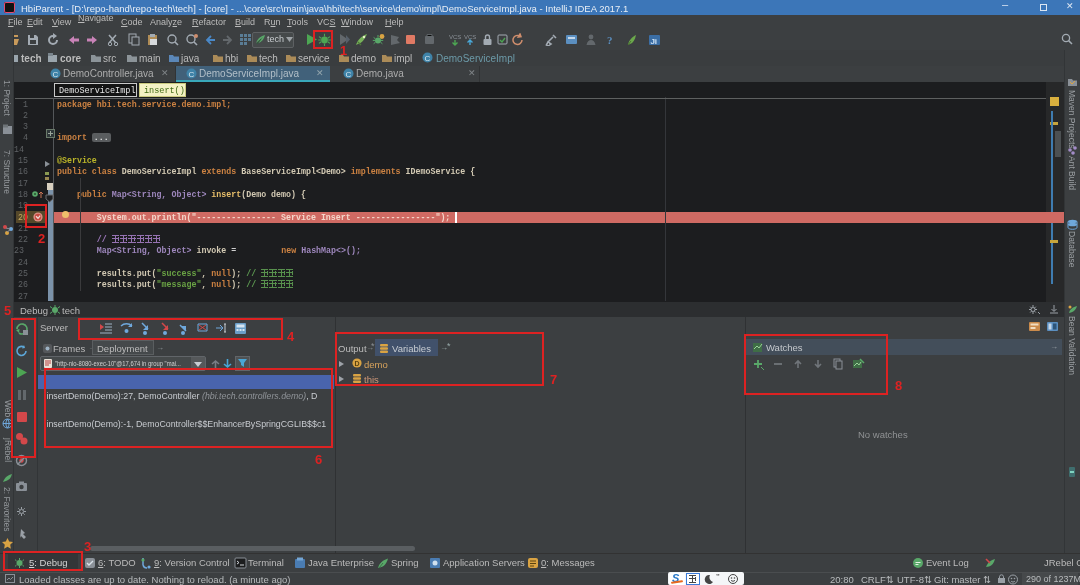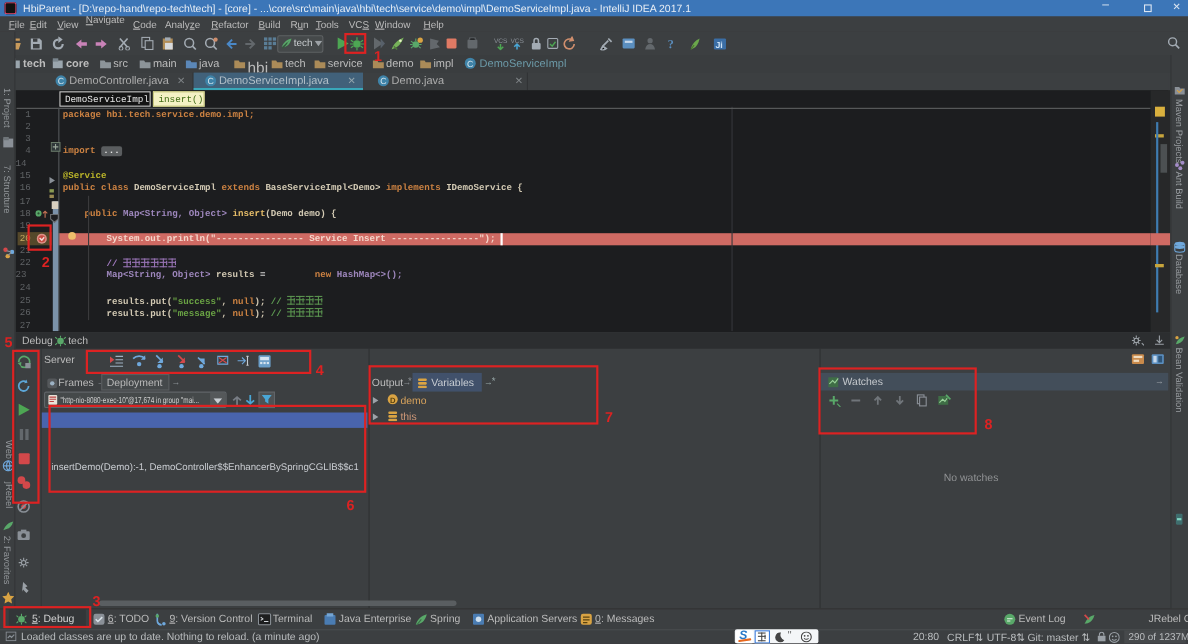--- a/index.html
+++ b/index.html
@@ -204,21 +204,21 @@
       <path d="M1 3h4l1 1.5h5V10H1z" fill="#8c9499"></path>
     </svg>
 <div class="a" style="left:139px;top:52.5px;font-size:10px;color:#bcbcbc;white-space:nowrap;">main</div>
 <svg class="a" style="left:168px;top:52px" width="11" height="11" viewBox="0 0 11 11">
       <path d="M1 3h4l1 1.5h5V10H1z" fill="#5b87b8"></path>
     </svg>
 <div class="a" style="left:181px;top:52.5px;font-size:10px;color:#bcbcbc;white-space:nowrap;">java</div>
 <svg class="a" style="left:212px;top:52px" width="11" height="11" viewBox="0 0 11 11">
       <path d="M1 3h4l1 1.5h5V10H1z" fill="#ab8b58"></path>
     </svg>
-<div class="a" style="left:225px;top:52.5px;font-size:14px;color:#bcbcbc;white-space:nowrap;">hbi</div>
+<div class="a" style="left:225px;top:52.5px;font-size:10px;color:#bcbcbc;white-space:nowrap;">hbi</div>
 <svg class="a" style="left:246px;top:52px" width="11" height="11" viewBox="0 0 11 11">
       <path d="M1 3h4l1 1.5h5V10H1z" fill="#ab8b58"></path>
     </svg>
 <div class="a" style="left:259px;top:52.5px;font-size:10px;color:#bcbcbc;white-space:nowrap;">tech</div>
 <svg class="a" style="left:285px;top:52px" width="11" height="11" viewBox="0 0 11 11">
       <path d="M1 3h4l1 1.5h5V10H1z" fill="#ab8b58"></path>
     </svg>
 <div class="a" style="left:298px;top:52.5px;font-size:10px;color:#bcbcbc;white-space:nowrap;">service</div>
 <svg class="a" style="left:338px;top:52px" width="11" height="11" viewBox="0 0 11 11">
       <path d="M1 3h4l1 1.5h5V10H1z" fill="#ab8b58"></path>
@@ -281,21 +281,21 @@
 <div class="a mono" style="left:14px;top:280.3px;width:14px;text-align:right;font-size:8.3px;color:#606366;line-height:10px;z-index:3">26</div>
 <div class="a mono" style="left:14px;top:291.6px;width:14px;text-align:right;font-size:8.3px;color:#606366;line-height:10px;z-index:3">27</div>
 <div class="a" style="left:16px;top:211.4px;width:31px;height:11.8px;background:#55482a"></div>
 <div class="a mono" style="left:57px;top:99.5px;font-size:8.3px;font-weight:600;white-space:pre;letter-spacing:0;line-height:10px;"><span style="color:#cc8242;">package hbi.tech.service.demo.impl;</span></div>
 <div class="a mono" style="left:57px;top:133.4px;font-size:8.3px;font-weight:600;white-space:pre;letter-spacing:0;line-height:10px;"><span style="color:#cc8242;">import</span><span style="color:;"> </span><span style="background:#5a5d5f;color:#e8e8e8;border-radius:2px;padding:0 2px;">...</span></div>
 <div class="a mono" style="left:57px;top:156.0px;font-size:8.3px;font-weight:600;white-space:pre;letter-spacing:0;line-height:10px;"><span style="color:#bbb529;">@Service</span></div>
 <div class="a mono" style="left:57px;top:167.3px;font-size:8.3px;font-weight:600;white-space:pre;letter-spacing:0;line-height:10px;"><span style="color:#cc8242;">public class </span><span style="color:#d2c9b3;">DemoServiceImpl </span><span style="color:#cc8242;">extends </span><span style="color:#d2c9b3;">BaseServiceImpl&lt;Demo&gt; </span><span style="color:#cc8242;">implements </span><span style="color:#d2c9b3;">IDemoService {</span></div>
 <div class="a mono" style="left:76.92px;top:189.9px;font-size:8.3px;font-weight:600;white-space:pre;letter-spacing:0;line-height:10px;"><span style="color:#cc8242;">public </span><span style="color:#9e87bd;">Map&lt;String, Object&gt; </span><span style="color:#e8bf6a;">insert</span><span style="color:#d2c9b3;">(Demo </span><span style="color:#d2c9b3;font-weight:700">demo</span><span style="color:#d2c9b3;">) {</span></div>
 <div class="a mono" style="left:96.84px;top:212.5px;font-size:8.3px;font-weight:600;white-space:pre;letter-spacing:0;line-height:10px;"><span style="color:#f4d7cb;">System.out.println("---------------- Service Insert ----------------");</span></div>
 <div class="a mono" style="left:96.84px;top:235.10000000000002px;font-size:8.3px;font-weight:600;white-space:pre;letter-spacing:0;line-height:10px;"><span style="color:#a47cc4;">// </span><span class="cj" style="color:#a47cc4"></span><span class="cj" style="color:#a47cc4"></span><span class="cj" style="color:#a47cc4"></span><span class="cj" style="color:#a47cc4"></span><span class="cj" style="color:#a47cc4"></span><span class="cj" style="color:#a47cc4"></span></div>
-<div class="a mono" style="left:96.84px;top:246.4px;font-size:8.3px;font-weight:600;white-space:pre;letter-spacing:0;line-height:10px;"><span style="color:#9e87bd;">Map&lt;String, Object&gt; </span><span style="color:#d2c9b3;font-weight:700">results </span><span style="color:#cfcfcf;">= </span><span style="color:#cc8242;padding-left:40px;">new </span><span style="color:#9e87bd;">HashMap&lt;&gt;();</span></div>
+<div class="a mono" style="left:96.84px;top:246.4px;font-size:8.3px;font-weight:600;white-space:pre;letter-spacing:0;line-height:10px;"><span style="color:#9e87bd;">Map&lt;String, Object&gt; </span><span style="color:#d2c9b3;font-weight:700">invoke </span><span style="color:#cfcfcf;">= </span><span style="color:#cc8242;padding-left:40px;">new </span><span style="color:#9e87bd;">HashMap&lt;&gt;();</span></div>
 <div class="a mono" style="left:96.84px;top:269.0px;font-size:8.3px;font-weight:600;white-space:pre;letter-spacing:0;line-height:10px;"><span style="color:#d2c9b3;">results.put(</span><span style="color:#6aa344;">"success"</span><span style="color:#d2c9b3;">, </span><span style="color:#cc8242;">null</span><span style="color:#d2c9b3;">); </span><span style="color:#5f9e53;">// </span><span class="cj" style="color:#5f9e53"></span><span class="cj" style="color:#5f9e53"></span><span class="cj" style="color:#5f9e53"></span><span class="cj" style="color:#5f9e53"></span></div>
 <div class="a mono" style="left:96.84px;top:280.3px;font-size:8.3px;font-weight:600;white-space:pre;letter-spacing:0;line-height:10px;"><span style="color:#d2c9b3;">results.put(</span><span style="color:#6aa344;">"message"</span><span style="color:#d2c9b3;">, </span><span style="color:#cc8242;">null</span><span style="color:#d2c9b3;">); </span><span style="color:#5f9e53;">// </span><span class="cj" style="color:#5f9e53"></span><span class="cj" style="color:#5f9e53"></span><span class="cj" style="color:#5f9e53"></span><span class="cj" style="color:#5f9e53"></span></div>
 <div class="a" style="left:455px;top:212.0px;width:1.5px;height:10.5px;background:#ffffff;z-index:5"></div>
 <svg class="a" style="left:46px;top:129px" width="10" height="10" viewBox="0 0 10 10">
       <rect x="0.5" y="0.5" width="8" height="8" fill="#30383a" stroke="#6a7a6a"></rect>
       <path d="M2 4.5h5M4.5 2v5" stroke="#9aa69a"></path>
     </svg>
 <div class="a" style="left:47px;top:183.10000000000002px;width:6px;height:7px;background:#d8d0c0;z-index:4"></div>
 <svg class="a" style="left:32px;top:190px" width="12" height="9" viewBox="0 0 12 9">
       <circle cx="3" cy="4" r="2.8" fill="#59a869"></circle>
@@ -467,20 +467,21 @@
     </svg>
 <svg class="a" style="left:222px;top:358px" width="11" height="12" viewBox="0 0 11 12">
       <path d="M5.5 1v8M2 6l3.5 3L9 6" stroke="#49a6d5" stroke-width="1.6" fill="none"></path>
     </svg>
 <div class="a" style="left:235px;top:356px;width:15px;height:15px;background:#4e5254;border:1px solid #616569"></div>
 <svg class="a" style="left:237px;top:358px" width="11" height="11" viewBox="0 0 11 11">
       <path d="M1 1h9L7 5v4L4 7V5z" fill="#49a6d5"></path>
     </svg>
 <div class="a" style="left:38px;top:373px;width:297px;height:180px;background:#3c3f41"></div>
 <div class="a" style="left:38px;top:374.5px;width:296px;height:14px;background:#4964ad"></div>
+<div class="a" style="left:46.5px;top:391px;font-size:8.8px;white-space:nowrap;max-width:291px;overflow:hidden"><span style="color:#c9ccd1">insertDemo(Demo):27, DemoController </span><span style="color:#8f9398;font-style:italic">(hbi.tech.controllers.demo)</span><span style="color:#c9ccd1">, D</span></div>
 <div class="a" style="left:46.5px;top:419px;font-size:8.8px;white-space:nowrap;max-width:291px;overflow:hidden"><span style="color:#c9ccd1">insertDemo(Demo):-1, DemoController$$EnhancerBySpringCGLIB$$c1</span><span style="color:#8f9398;font-style:italic"></span><span style="color:#c9ccd1"></span></div>
 <div class="a" style="left:335px;top:317px;width:1px;height:236px;background:#2f3133"></div>
 <div class="a" style="left:338px;top:343px;font-size:9.5px;color:#bbbbbb;white-space:nowrap;">Output</div>
 <div class="a" style="left:366px;top:343px;font-size:8px;color:#8a8f94;white-space:nowrap;">→</div>
 <div class="a" style="left:371px;top:341px;font-size:9px;color:#8a8f94;white-space:nowrap;">*</div>
 <div class="a" style="left:375px;top:339px;width:63px;height:17px;background:#41516b"></div>
 <svg class="a" style="left:379px;top:343px" width="10" height="10" viewBox="0 0 10 10">
       <g fill="#d9a343">
         <rect x="1" y="1" width="8" height="2.4" rx="1"></rect>
         <rect x="1" y="4.3" width="8" height="2.4" rx="1"></rect>

